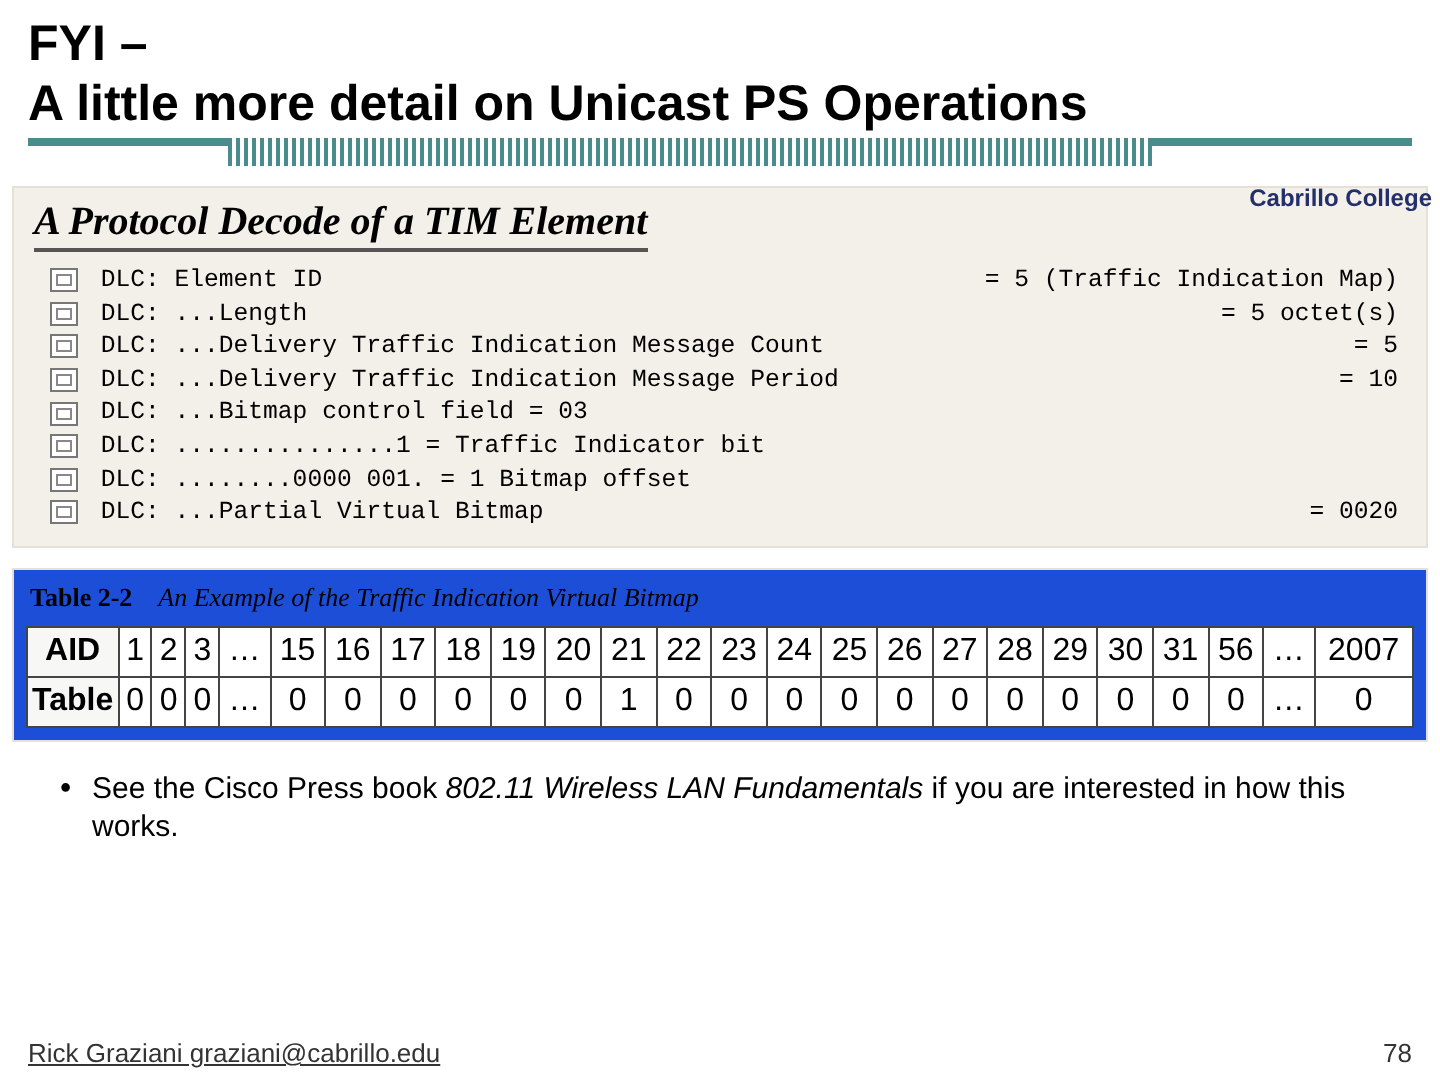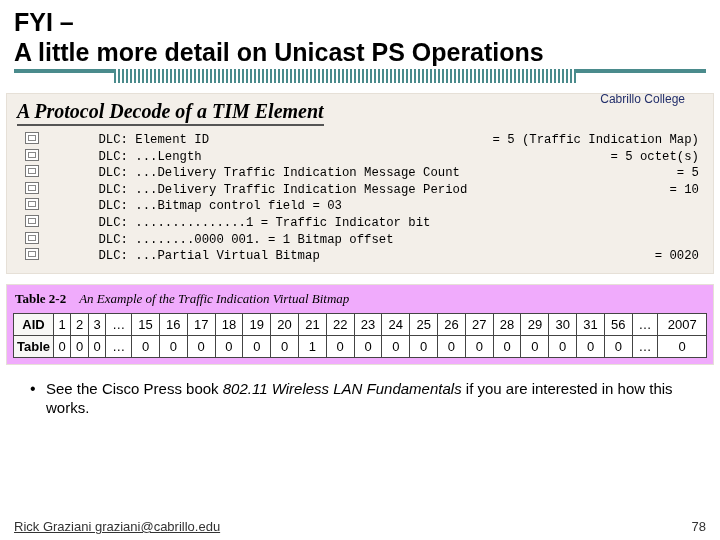--- a/index.html
+++ b/index.html
@@ -30,24 +30,24 @@
     background: #4a8b8c;
   }
   .title-rule .hatch {
     position: absolute;
     left: 100px; right: 130px; top: 0;
     height: 14px;
     background: repeating-linear-gradient(90deg,#4a8b8c 0,#4a8b8c 2px,#fff 2px,#fff 4px);
   }
   .cabrillo {
     position: absolute;
-    right: 35px;
+    right: 4px;
     top: 92px;
     font-size: 12px;
-    font-weight: normal;
+    font-weight: bold;
     color: #232f6b;
     text-align: center;
   }
   .scan {
     margin: 6px 6px 0 6px;
     background: #f3efe9;
     border: 1px solid #e6e0d7;
     padding: 4px 6px 8px 6px;
     font-family: "Courier New", Courier, monospace;
   }
@@ -56,24 +56,24 @@
     font-style: italic;
     font-weight: bold;
     font-size: 20px;
     border-bottom: 2px solid #555;
     display: inline-block;
     padding-bottom: 1px;
     margin: 2px 4px 6px 4px;
   }
   .dlc-row {
     display: flex;
+    align-items: center;
     font-size: 12.3px;
     white-space: pre;
     line-height: 1.35;
-    gap: 48px;
   }
   .tree-ico {
     display: inline-flex;
     align-items: center;
     justify-content: center;
     width: 14px; height: 12px;
     border: 1px solid #777;
     background: #fff;
     font-size: 9px;
     margin: 0 4px 0 12px;
@@ -84,35 +84,35 @@
     border: 1px solid #888;
   }
   .dlc-row .val {
     margin-left: auto;
     padding-right: 8px;
   }
   .dlc-wrap { display: block; }
 
   .table2 {
     margin: 10px 6px 0 6px;
-    background: #f0abfc;
+    background: #1d4ed8;
     border: 1px solid #e6e0d7;
     padding: 4px 6px 6px 6px;
   }
   .tcap {
     font-family: Georgia, "Times New Roman", serif;
     font-size: 13px;
     padding: 2px 2px 6px 2px;
   }
   .tcap b { font-weight: bold; }
   .tcap-title { font-style: italic; }
   table.bitmap {
     border-collapse: collapse;
     width: 100%;
-    font-size: 13px;
+    font-size: 16px;
     font-family: Arial, sans-serif;
   }
   table.bitmap th, table.bitmap td {
     border: 1px solid #444;
     text-align: center;
     padding: 3px 2px;
     background: #fff;
   }
   table.bitmap th {
     font-weight: bold;

